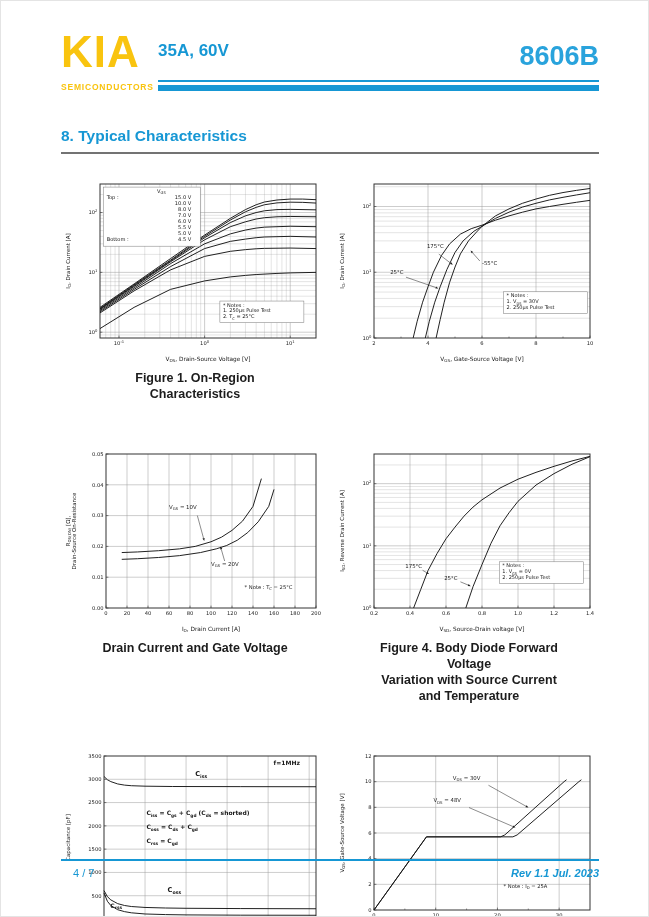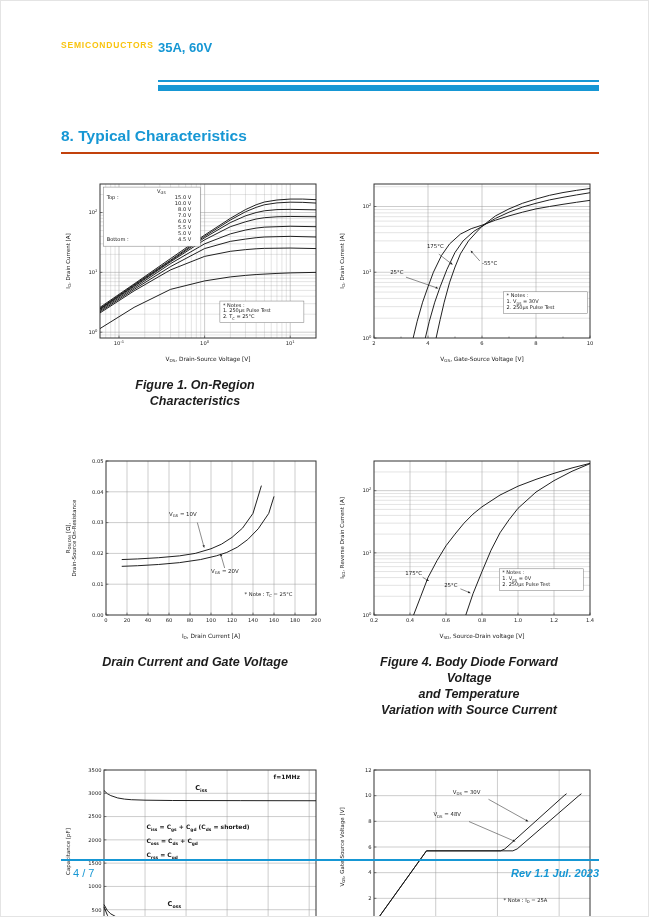--- a/index.html
+++ b/index.html
@@ -1,47 +1,49 @@
 <!DOCTYPE html>
 <html><head>
 <meta charset="utf-8">
 <style>
   html,body{margin:0;padding:0;background:#fff;}
   .page{position:relative;width:649px;height:917px;background:#fff;border:1px solid #e4e4e4;
         box-sizing:border-box;font-family:"Liberation Sans",sans-serif;overflow:hidden;}
   .brand{position:absolute;left:60px;top:30px;color:#f9c40f;}
   .brand-kia{font-size:44px;font-weight:bold;line-height:0.95;letter-spacing:1px;}
   .brand-sub{font-size:8.5px;font-weight:bold;letter-spacing:0.8px;margin-top:9px;}
-  .hdr-mid{position:absolute;left:157px;top:38px;color:#1697d4;font-weight:bold;font-size:13px;line-height:1.4;}
+  .hdr-mid{position:absolute;left:157px;top:38px;color:#1697d4;font-weight:bold;font-size:17px;line-height:1.4;}
   .hdr-part{position:absolute;right:49px;top:40px;color:#29a3dc;font-size:27px;font-weight:bold;}
   .rule-thin{position:absolute;left:157px;right:49px;top:79px;height:2px;background:#1697d4;}
   .rule-thick{position:absolute;left:157px;right:49px;top:84px;height:6px;background:#1697d4;}
   .section-title{position:absolute;left:60px;right:49px;top:126px;color:#1697d4;
-                 font-size:15.5px;font-weight:bold;border-bottom:2px solid #c2410c;padding-bottom:7px;}
+                 font-size:15.5px;font-weight:bold;border-bottom:2px solid #737373;padding-bottom:7px;}
   .figures{position:absolute;left:57px;top:160px;width:548px;display:grid;
            grid-template-columns:274px 274px;row-gap:12px;}
   .fig{display:flex;flex-direction:column;align-items:center;}
   .fig svg{display:block;}
-  .fig-caption{margin-top:12px;text-align:center;font-weight:bold;font-size:12.5px;color:#1c1c1c;line-height:1.3;font-style:italic;}
+  .fig-caption{margin-top:5px;text-align:center;font-weight:bold;font-size:12.5px;color:#1c1c1c;line-height:1.3;}
   .footer-rule{position:absolute;left:60px;right:49px;top:858px;height:2px;background:#1697d4;}
   .footer-page{position:absolute;left:72px;right:49px;top:866px;
                color:#1697d4;font-weight:normal;font-size:11px;}
   .footer-rev{position:absolute;right:49px;top:866px;color:#1697d4;font-weight:bold;font-size:11px;font-style:italic;}
 </style>
 </head>
 <body>
 
 <div class="page">
 
   <div class="brand">
+    <div class="brand-kia">KIA</div>
     <div class="brand-sub">SEMICONDUCTORS</div>
   </div>
   <div class="hdr-mid">
     <div>35A,  60V</div>
   </div>
+  <div class="hdr-part">8606B</div>
   <div class="rule-thin"></div>
   <div class="rule-thick"></div>
 
   <div class="section-title">8.  Typical Characteristics</div>
 
   <div class="figures">
     <figure class="fig">
       <svg width="262" height="188">
           <line x1="41.7317485381588" y1="7" x2="41.7317485381588" y2="161" stroke="#9b9b9b" stroke-width="0.28"></line>
           <line x1="46.696814961035344" y1="7" x2="46.696814961035344" y2="161" stroke="#9b9b9b" stroke-width="0.28"></line>
@@ -319,22 +321,22 @@
           <text x="164.27999999999997" y="132.1" text-anchor="start" font-size="5" fill="#1a1a1a" font-family="&quot;DejaVu Sans&quot;,sans-serif" font-weight="normal"><tspan dy="0" font-size="5">2. 250μs Pulse Test</tspan></text>
           <text x="67.32" y="120.96" text-anchor="start" font-size="5.4" fill="#1a1a1a" font-family="&quot;DejaVu Sans&quot;,sans-serif" font-weight="normal"><tspan dy="0" font-size="5.4">175°C</tspan></text>
           <line x1="84.6" y1="123.27" x2="88.67281450356944" y2="125.68980491338617" stroke="#1a1a1a" stroke-width="0.5"></line>
           <polygon points="91.08,127.12 89.23467685902487,124.74412489693131 88.11095214811401,126.63548492984103" fill="#1a1a1a"></polygon>
           <text x="106.2" y="132.51" text-anchor="start" font-size="5.4" fill="#1a1a1a" font-family="&quot;DejaVu Sans&quot;,sans-serif" font-weight="normal"><tspan dy="0" font-size="5.4">25°C</tspan></text>
           <line x1="122.4" y1="134.82" x2="130.1826769442268" y2="138.05677690813135" stroke="#1a1a1a" stroke-width="0.5"></line>
           <polygon points="132.768,139.132 130.60508601603235,137.0411142790776 129.76026787242128,139.07243953718512" fill="#1a1a1a"></polygon>
         </svg>
       <figcaption class="fig-caption">
           <div>Figure 4. Body Diode Forward Voltage</div>
+          <div>Variation with Source Current</div>
           <div>and Temperature</div>
-          <div>Variation with Source Current</div>
         </figcaption>
     </figure>
     <figure class="fig">
       <svg width="262" height="188">
           <line x1="81.03225806451613" y1="7" x2="81.03225806451613" y2="170" stroke="#9b9b9b" stroke-width="0.5"></line>
           <line x1="122.06451612903226" y1="7" x2="122.06451612903226" y2="170" stroke="#9b9b9b" stroke-width="0.5"></line>
           <line x1="163.0967741935484" y1="7" x2="163.0967741935484" y2="170" stroke="#9b9b9b" stroke-width="0.5"></line>
           <line x1="204.1290322580645" y1="7" x2="204.1290322580645" y2="170" stroke="#9b9b9b" stroke-width="0.5"></line>
           <line x1="245.16129032258064" y1="7" x2="245.16129032258064" y2="170" stroke="#9b9b9b" stroke-width="0.5"></line>
           <line x1="40" y1="146.71428571428572" x2="252" y2="146.71428571428572" stroke="#9b9b9b" stroke-width="0.5"></line>

